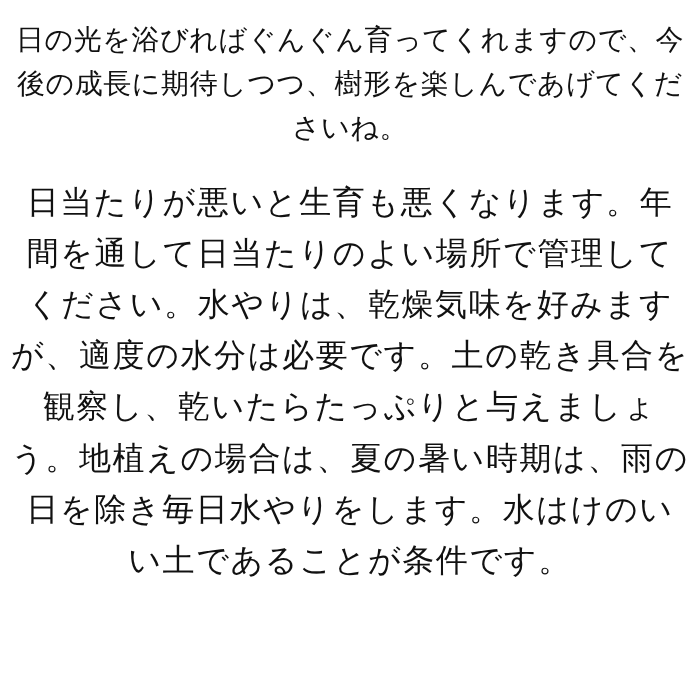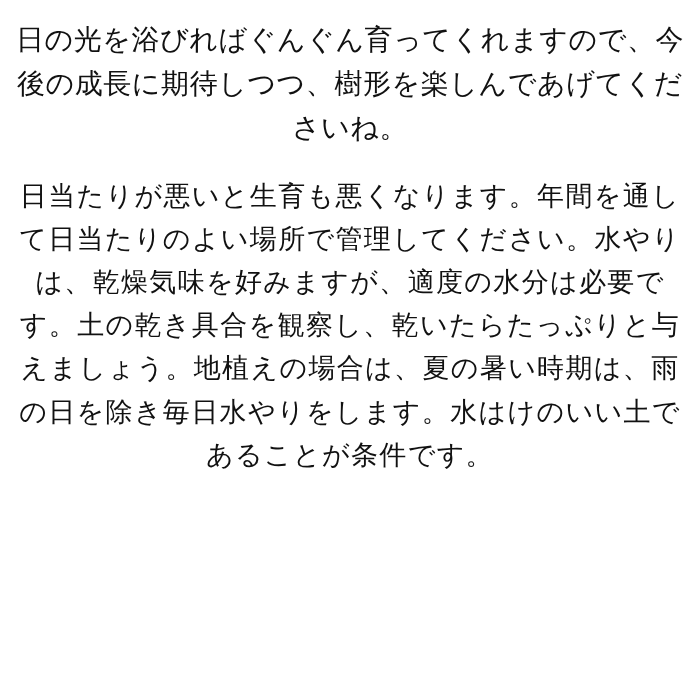--- a/index.html
+++ b/index.html
@@ -35,24 +35,23 @@
     color: #111111;
     font-weight: 400;
   }
   .para.first {
     letter-spacing: 0.02em;
   }
   .spacer {
     height: 26px;
   }
   .para.second {
-    font-size: 27px;
+    font-size: 32px;
     line-height: 1.60;
     letter-spacing: 0.05em;
-    font-family: Liberation Mono, monospace;
   }
 </style>
 </head>
 <body>
 
 <div class="page">
 
   <div class="block">
     <p class="para first">日の光を浴びればぐんぐん育ってくれますので、今後の成長に期待しつつ、樹形を楽しんであげてくださいね。</p>
   </div>

